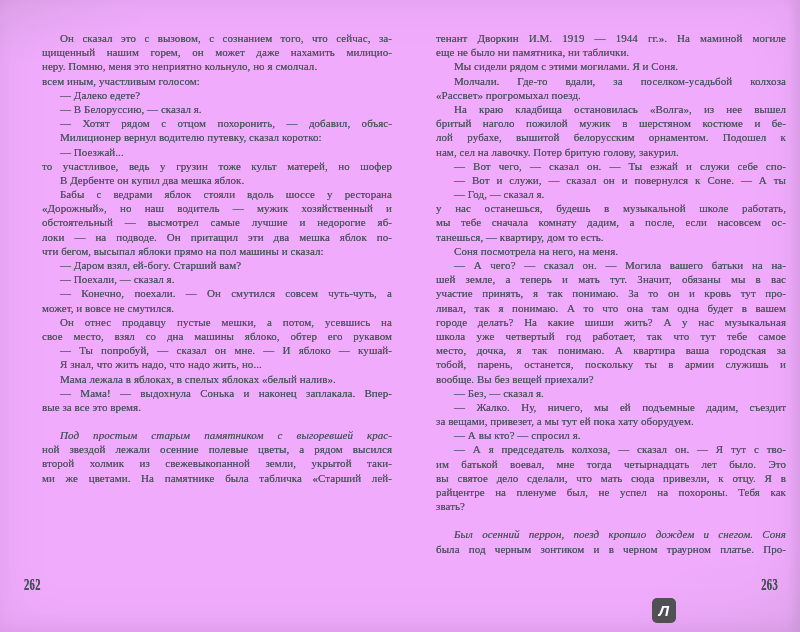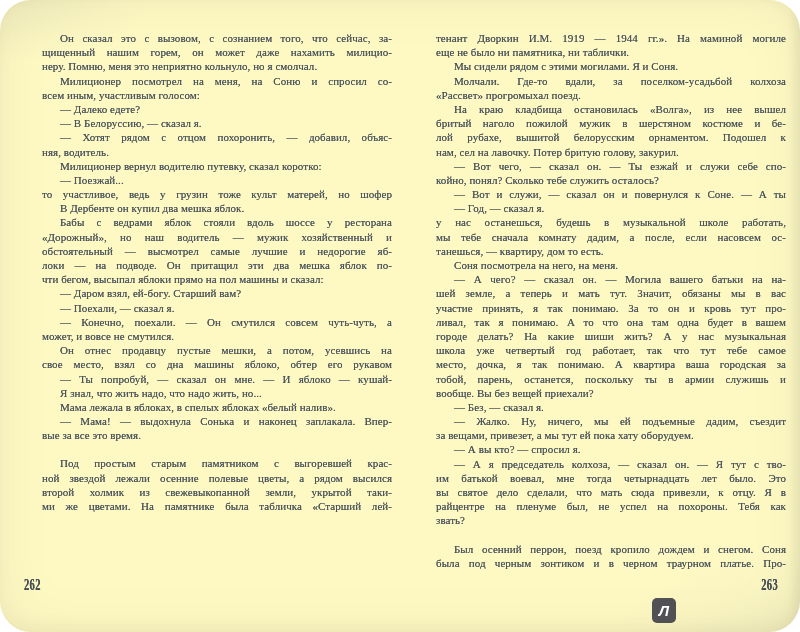--- a/index.html
+++ b/index.html
@@ -44,21 +44,21 @@
   #text-right { left: 436px; }
   .line {
     text-align: justify;
     text-align-last: justify;
     white-space: normal;
     height: 14.19px;
     overflow: visible;
   }
   .line.last { text-align-last: left; }
   .line.ind  { text-indent: 18px; }
-  .line.gap  { margin-top: 14px; }
+  .line.gap  { margin-top: 14px; font-style: italic; }
   .page-number {
     position: absolute;
     top: 575px;
     font-size: 17px;
     font-weight: bold;
     color: #454e55;
     transform: scaleX(0.62);
     letter-spacing: 0.5px;
     text-shadow: 0 0 0.5px rgba(69,78,85,0.9);
   }
@@ -76,32 +76,30 @@
     justify-content: center;
     font-family: "Liberation Sans", sans-serif;
     font-weight: bold;
     font-size: 15px;
     font-style: italic;
   }
 </style>
 </head>
 <body>
 
-<div id="spread" style="background: #fef9c3; border-radius: 31px;">
+<div id="spread" style="background: #f0abfc;">
   <div class="page">
     <div id="text-left" class="text-block" style="color: rgb(74, 84, 91);">
         <div class="line ind">Он сказал это с вызовом, с сознанием того, что сейчас, за-</div>
         <div class="line">щищенный нашим горем, он может даже нахамить милицио-</div>
         <div class="line last">неру. Помню, меня это неприятно кольнуло, но я смолчал.</div>
-        <div class="line ind">Милиционер посмотрел на меня, на Соню и спросил со-</div>
         <div class="line last">всем иным, участливым голосом:</div>
         <div class="line last ind">— Далеко едете?</div>
         <div class="line last ind">— В Белоруссию, — сказал я.</div>
         <div class="line ind">— Хотят рядом с отцом похоронить, — добавил, объяс-</div>
-        <div class="line last">няя, водитель.</div>
         <div class="line last ind">Милиционер вернул водителю путевку, сказал коротко:</div>
         <div class="line last ind">— Поезжай...</div>
         <div class="line">то участливое, ведь у грузин тоже культ матерей, но шофер</div>
         <div class="line last ind">В Дербенте он купил два мешка яблок.</div>
         <div class="line ind">Бабы с ведрами яблок стояли вдоль шоссе у ресторана</div>
         <div class="line">«Дорожный», но наш водитель — мужик хозяйственный и</div>
         <div class="line">обстоятельный — высмотрел самые лучшие и недорогие яб-</div>
         <div class="line">локи — на подводе. Он притащил эти два мешка яблок по-</div>
         <div class="line last">чти бегом, высыпал яблоки прямо на пол машины и сказал:</div>
         <div class="line last ind">— Даром взял, ей-богу. Старший вам?</div>
@@ -127,21 +125,20 @@
         <div class="line">тенант Дворкин И.М. 1919 — 1944 гг.». На маминой могиле</div>
         <div class="line last">еще не было ни памятника, ни таблички.</div>
         <div class="line last ind">Мы сидели рядом с этими могилами. Я и Соня.</div>
         <div class="line ind">Молчали. Где-то вдали, за поселком-усадьбой колхоза</div>
         <div class="line last">«Рассвет» прогромыхал поезд.</div>
         <div class="line ind">На краю кладбища остановилась «Волга», из нее вышел</div>
         <div class="line">бритый наголо пожилой мужик в шерстяном костюме и бе-</div>
         <div class="line">лой рубахе, вышитой белорусским орнаментом. Подошел к</div>
         <div class="line last">нам, сел на лавочку. Потер бритую голову, закурил.</div>
         <div class="line ind">— Вот чего, — сказал он. — Ты езжай и служи себе спо-</div>
-        <div class="line last">койно, понял? Сколько тебе служить осталось?</div>
         <div class="line ind">— Вот и служи, — сказал он и повернулся к Соне. — А ты</div>
         <div class="line last ind">— Год, — сказал я.</div>
         <div class="line">у нас останешься, будешь в музыкальной школе работать,</div>
         <div class="line">мы тебе сначала комнату дадим, а после, если насовсем ос-</div>
         <div class="line last">танешься, — квартиру, дом то есть.</div>
         <div class="line last ind">Соня посмотрела на него, на меня.</div>
         <div class="line ind">— А чего? — сказал он. — Могила вашего батьки на на-</div>
         <div class="line">шей земле, а теперь и мать тут. Значит, обязаны мы в вас</div>
         <div class="line">участие принять, я так понимаю. За то он и кровь тут про-</div>
         <div class="line">ливал, так я понимаю. А то что она там одна будет в вашем</div>

